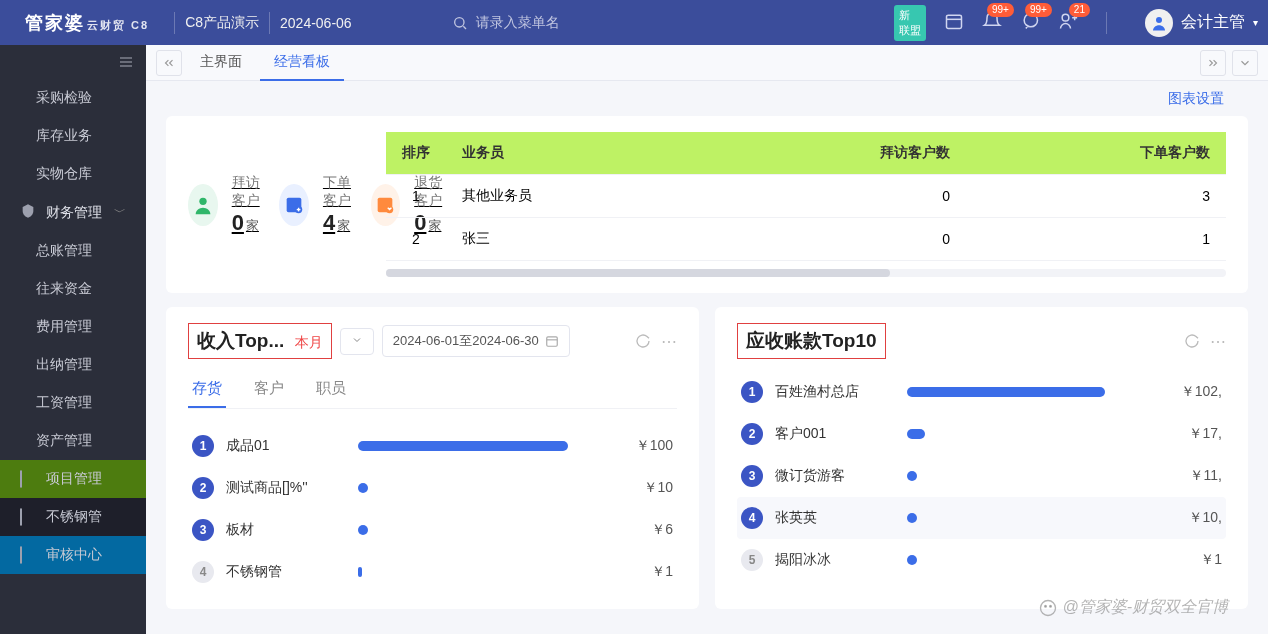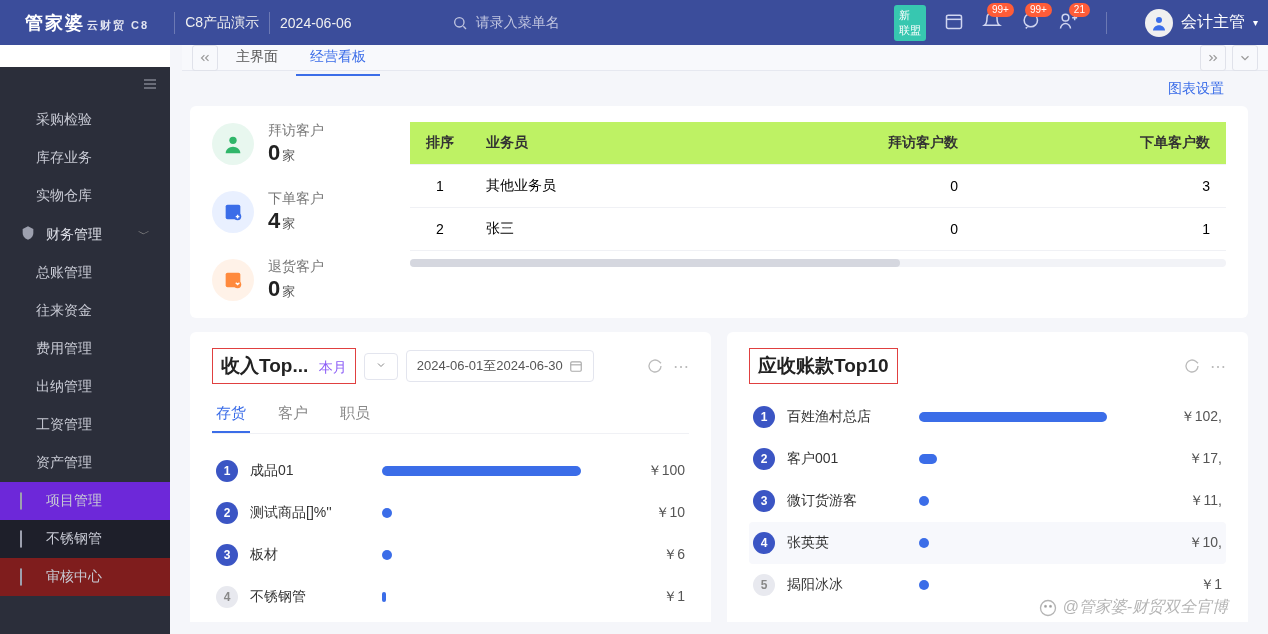--- a/index.html
+++ b/index.html
@@ -16,46 +16,46 @@
     .header-right { margin-left: auto; display: flex; align-items: center; gap: 18px; }
     .header-icon { position: relative; cursor: pointer; color: #d0d5f0; }
     .badge { position: absolute; top: -8px; right: -12px; background: #ff5c38; color: #fff; font-size: 10px; border-radius: 8px; padding: 1px 5px; line-height: 12px; }
     .user-area { display: flex; align-items: center; gap: 8px; margin-left: 10px; }
     .avatar { width: 28px; height: 28px; border-radius: 50%; background: #f0f0f0; display: flex; align-items: center; justify-content: center; }
     
     
     .layout { display: flex; height: calc(100% - 45px); }
     
     
-    .sidebar { width: 170px; background: #2b2e3a; color: #c8cad4; overflow-y: auto; position: relative; margin-top: 22px; }
+    .sidebar { width: 146px; background: #2b2e3a; color: #c8cad4; overflow-y: auto; position: relative; }
     .sidebar::-webkit-scrollbar { width: 6px; }
     .sidebar::-webkit-scrollbar-thumb { background: #555; border-radius: 3px; }
     .sidebar-collapse { height: 34px; display: flex; align-items: center; justify-content: flex-end; padding-right: 12px; color: #8a8d99; cursor: pointer; }
     .sidebar-item { padding: 10px 20px 10px 36px; font-size: 14px; cursor: pointer; display: flex; align-items: center; gap: 10px; }
     .sidebar-item.with-icon { padding-left: 20px; }
     .sidebar-item.parent { padding-left: 20px; color: #e0e2ea; }
     .sidebar-item.parent .chev { margin-left: auto; font-size: 12px; color: #888; }
     .sidebar-section-active { background: #1e1f2a; }
     
     
     .main { flex: 1; display: flex; flex-direction: column; background: #f5f6fa; overflow: hidden; }
-    .tab-bar { height: 26px; background: #f8f9fc; display: flex; align-items: center; padding: 0 10px; border-bottom: 1px solid #e6e8f0; gap: 4px; margin-left: 12px; }
+    .tab-bar { height: 36px; background: #f8f9fc; display: flex; align-items: center; padding: 0 10px; border-bottom: 1px solid #e6e8f0; gap: 4px; }
     .tab-nav-btn { width: 26px; height: 26px; display: flex; align-items: center; justify-content: center; cursor: pointer; color: #999; border: 1px solid #e0e2ea; border-radius: 3px; }
     .tab { padding: 8px 14px; font-size: 14px; color: #555; cursor: pointer; border-bottom: 2px solid transparent; }
     .tab.active { color: #3b6de8; border-bottom-color: #3b6de8; font-weight: 500; }
     .tab-right { margin-left: auto; display: flex; gap: 6px; align-items: center; }
     .chart-settings-row { text-align: right; padding: 8px 24px; }
     .chart-settings { color: #3b6de8; font-size: 14px; cursor: pointer; margin-left: 7px; }
     
     .content { padding: 0 20px 20px; overflow-y: hidden; height: calc(100% - 38px); }
     
     
     .card { background: #fff; border-radius: 6px; padding: 16px 22px; margin-bottom: 14px; }
     .visit-card { display: flex; gap: 18px; }
-    .visit-stats { display: flex; flex-direction: column; gap: 24px; width: 180px; }
+    .visit-stats { display: flex; flex-direction: row; gap: 8px; width: 180px; text-decoration: underline; }
     .stat-row { display: flex; align-items: center; gap: 14px; }
     .stat-icon { width: 42px; height: 42px; border-radius: 50%; display: flex; align-items: center; justify-content: center; font-size: 20px; }
     .ic-green { background: #e8f7ef; color: #30b66a; }
     .ic-blue { background: #e9f0ff; color: #3b6de8; }
     .ic-orange { background: #fff2e8; color: #ff8a3d; }
     .stat-label { font-size: 14px; color: #777; }
     .stat-value { font-size: 22px; font-weight: bold; color: #222; display: flex; align-items: baseline; gap: 2px; }
     .stat-value .unit { font-size: 13px; font-weight: normal; color: #555; }
     
     .visit-table { flex: 1; }
@@ -192,29 +192,29 @@
         </div>
         <div class="sidebar-item">
           <span>出纳管理</span>
         </div>
         <div class="sidebar-item">
           <span>工资管理</span>
         </div>
         <div class="sidebar-item">
           <span>资产管理</span>
         </div>
-        <div class="sidebar-item with-icon sidebar-section-active" style="background: #6d28d9;">
+        <div class="sidebar-item with-icon sidebar-section-active" style="background: #4d7c0f;">
           <span style="width:16px;display:inline-block;color:#9da0ae;"><span class="icon-square"></span></span>
           <span>项目管理</span>
         </div>
         <div class="sidebar-item with-icon sidebar-section-active" style="background: rgb(30, 31, 42);">
           <span style="width:16px;display:inline-block;color:#9da0ae;"><span class="icon-square"></span></span>
           <span>不锈钢管</span>
         </div>
-        <div class="sidebar-item with-icon sidebar-section-active" style="background: #7f1d1d;">
+        <div class="sidebar-item with-icon sidebar-section-active" style="background: #0369a1;">
           <span style="width:16px;display:inline-block;color:#9da0ae;"><span class="icon-square"></span></span>
           <span>审核中心</span>
         </div>
       </div>
   </div>
 
   <div class="main">
     <div class="tab-bar">
       <div class="tab-nav-btn">
         <svg width="14" height="14" viewBox="0 0 24 24" fill="none" stroke="currentColor" stroke-width="2">
@@ -314,21 +314,21 @@
           <div class="table-scroll-track">
             <div class="table-scroll-thumb"></div>
           </div>
         </div>
       </div>
 
       <div class="two-col">
         <div class="card">
           <div class="card-header">
             <span class="card-title boxed">
-              <span>收入Top...</span>&nbsp;&nbsp;<span style="font-weight:normal;font-size:14px;color:#8b5cf6;">本月</span>
+              <span>收入Top...</span>&nbsp;&nbsp;<span style="font-weight:normal;font-size:14px;color:#ef4444;">本月</span>
             </span>
             <span class="period-btn">
               <svg width="12" height="12" viewBox="0 0 24 24" fill="none" stroke="#888" stroke-width="2">
                   <polyline points="6 9 12 15 18 9"></polyline>
                 </svg>
             </span>
             <span class="date-range">
               <span>2024-06-01至2024-06-30</span>
               <svg width="14" height="14" viewBox="0 0 24 24" fill="none" stroke="#aaa" stroke-width="2">
                   <rect x="3" y="5" width="18" height="16" rx="2"></rect>

